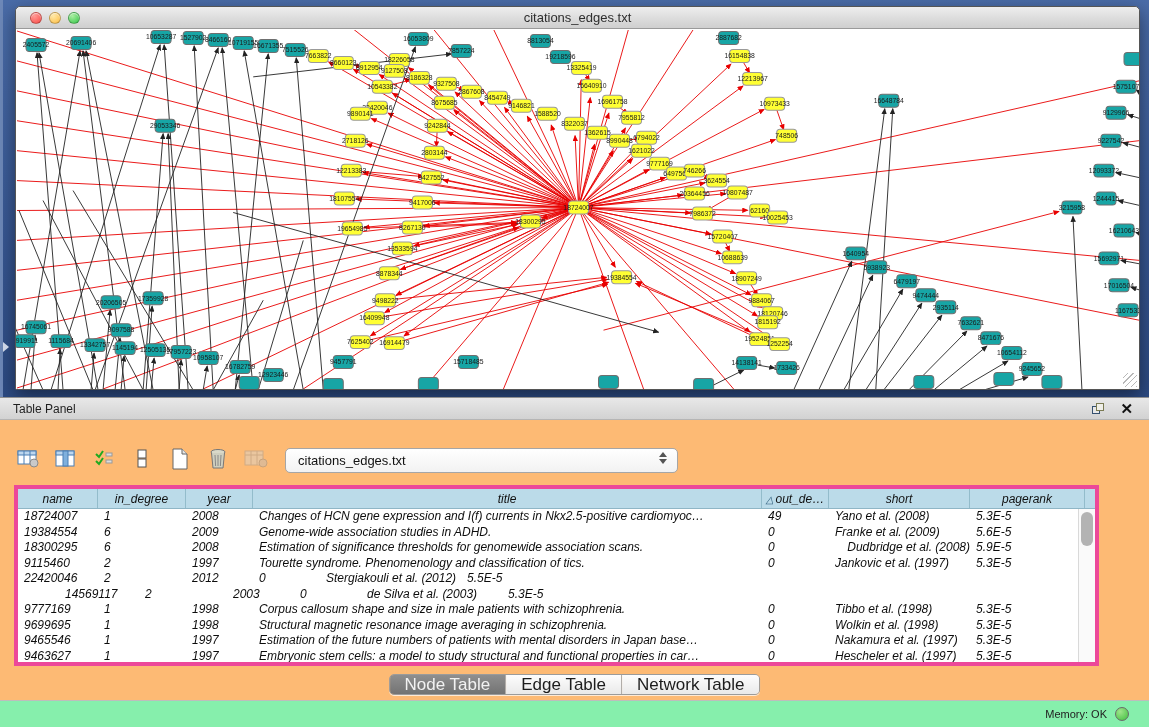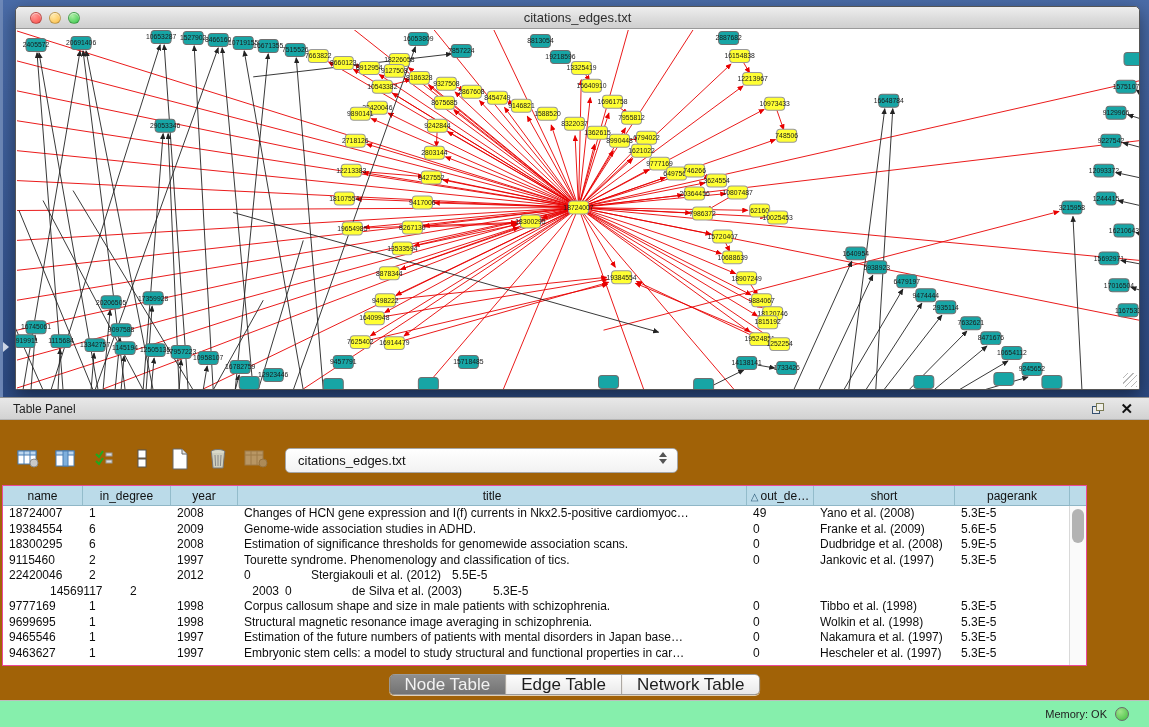--- a/index.html
+++ b/index.html
@@ -25,21 +25,21 @@
   #win-title{position:absolute;left:0;right:0;top:3px;text-align:center;
     font-size:13px;color:#2e2e2e;}
   #graph-wrap{position:absolute;left:0;top:23px;right:0;bottom:0;background:#fff;}
   #graph{width:100%;height:100%;display:block;}
   #grip{position:absolute;right:2px;bottom:2px;width:14px;height:14px;
     background:repeating-linear-gradient(135deg,transparent 0 3px,#b9b9b9 3px 4px);}
   #collapse-arrow{position:absolute;left:0px;top:342px;width:0;height:0;
     border-top:5px solid transparent;border-bottom:5px solid transparent;border-left:6px solid #cdd6e6;}
 
   
-  #table-panel{position:absolute;left:0;top:397px;width:1149px;height:303px;background:#a16207;}
+  #table-panel{position:absolute;left:0;top:397px;width:1149px;height:303px;background:#fdba74;}
   #panel-header{position:absolute;left:0;top:0;width:100%;height:23px;
     background:linear-gradient(180deg,#e8e8e8,#d2d2d2);border-top:1px solid #8f8f8f;border-bottom:1px solid #b5b5b5;}
   #panel-title{position:absolute;left:13px;top:4px;font-size:12px;color:#1f1f1f;}
   #float-icon{position:absolute;right:44px;top:5px;width:13px;height:13px;cursor:default;}
   #float-icon .sq1{position:absolute;left:0;top:3px;width:8px;height:8px;border:1.5px solid #35506e;background:#e8e8e8;}
   #float-icon .sq2{position:absolute;left:4px;top:0;width:8px;height:8px;border:1.5px solid #7a7a52;background:#efefe8;}
   #panel-close{position:absolute;right:16px;top:2px;font-size:15px;font-weight:bold;color:#111;line-height:18px;}
 
   
   #toolbar{position:absolute;left:14px;top:46px;height:32px;display:flex;align-items:center;gap:10px;}
@@ -49,22 +49,22 @@
   #fx-btn span{font-size:10px;font-weight:normal;}
   #table-combo{position:absolute;left:285px;top:51px;width:393px;height:25px;background:linear-gradient(180deg,#ffffff,#f2f2f2);
     border:1px solid #a6a6a6;border-radius:5px;box-shadow:inset 0 1px 0 #fff;}
   #combo-text{position:absolute;left:12px;top:4px;font-size:13px;color:#111;}
   #combo-arrows{position:absolute;right:10px;top:3px;display:flex;flex-direction:column;gap:2px;align-items:center;}
   #combo-arrows i{width:0;height:0;border-left:4px solid transparent;border-right:4px solid transparent;}
   #combo-arrows .up{border-bottom:5px solid #555;}
   #combo-arrows .dn{border-top:5px solid #555;}
 
   
-  #tbl{position:absolute;left:2px;top:88px;width:1085px;height:181px;background:#fff;
-    border:1px solid #ec4899;overflow:hidden;}
+  #tbl{position:absolute;left:14px;top:88px;width:1085px;height:181px;background:#fff;
+    border:4px solid #ec4899;overflow:hidden;font-style:italic;}
   #tbl-head{display:flex;height:20px;background:#bbdbe9;border-bottom:1px solid #8fb6c6;}
   .th{font-size:12px;color:#111;text-align:center;line-height:20px;border-right:1px solid #93bccb;
     overflow:hidden;white-space:nowrap;flex-shrink:0;}
   .tr{display:flex;height:15.5px;}
   .td{font-size:12px;color:#0d0d0d;line-height:15.5px;padding-left:6px;overflow:hidden;
     white-space:nowrap;flex-shrink:0;}
   #vscroll{position:absolute;right:0;top:20px;bottom:0;width:17px;background:#fafafa;border-left:1px solid #d9d9d9;}
   #vthumb{position:absolute;left:2px;top:3px;width:12px;height:34px;border-radius:6px;background:#b3b3b3;}
   .sort-tri{color:#2a5a78;font-size:10px;margin-right:2px;}
 
@@ -885,21 +885,21 @@
             <div class="td" style="width: 67px;">0</div>
             <div class="td" style="width: 141px;">Franke et al. (2009)</div>
             <div class="td" style="width: 115px;">5.6E-5</div>
           </div>
           <div class="tr">
             <div class="td" style="width: 80px;">18300295</div>
             <div class="td" style="width: 88px;">6</div>
             <div class="td" style="width: 67px;">2008</div>
             <div class="td" style="width: 509px;">Estimation of significance thresholds for genomewide association scans.</div>
             <div class="td" style="width: 67px;">0</div>
-            <div class="td" style="width: 141px;">Dudbridge et al. (2008)</div>
+            <div class="td" style="width: 141px; text-align: right;">Dudbridge et al. (2008)</div>
             <div class="td" style="width: 115px;">5.9E-5</div>
           </div>
           <div class="tr">
             <div class="td" style="width: 80px;">9115460</div>
             <div class="td" style="width: 88px;">2</div>
             <div class="td" style="width: 67px;">1997</div>
             <div class="td" style="width: 509px;">Tourette syndrome. Phenomenology and classification of tics.</div>
             <div class="td" style="width: 67px;">0</div>
             <div class="td" style="width: 141px;">Jankovic et al. (1997)</div>
             <div class="td" style="width: 115px;">5.3E-5</div>
@@ -908,21 +908,21 @@
             <div class="td" style="width: 80px;">22420046</div>
             <div class="td" style="width: 88px;">2</div>
             <div class="td" style="width: 67px;">2012</div>
             <div class="td" style="width: 67px;">0</div>
             <div class="td" style="width: 141px;">Stergiakouli et al. (2012)</div>
             <div class="td" style="width: 115px;">5.5E-5</div>
           </div>
           <div class="tr">
             <div class="td" style="width: 80px; margin-left: 41px;">14569117</div>
             <div class="td" style="width: 88px;">2</div>
-            <div class="td" style="width: 67px; text-align: right;">2003</div>
+            <div class="td" style="width: 67px;">2003</div>
             <div class="td" style="width: 67px;">0</div>
             <div class="td" style="width: 141px;">de Silva et al. (2003)</div>
             <div class="td" style="width: 115px;">5.3E-5</div>
           </div>
           <div class="tr">
             <div class="td" style="width: 80px;">9777169</div>
             <div class="td" style="width: 88px;">1</div>
             <div class="td" style="width: 67px;">1998</div>
             <div class="td" style="width: 509px;">Corpus callosum shape and size in male patients with schizophrenia.</div>
             <div class="td" style="width: 67px;">0</div>

